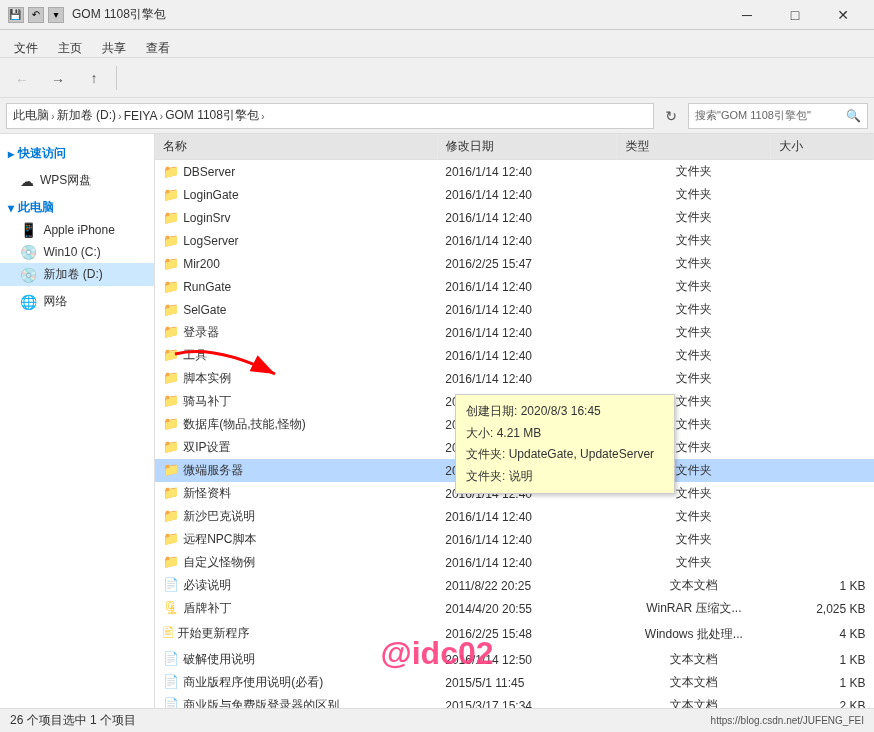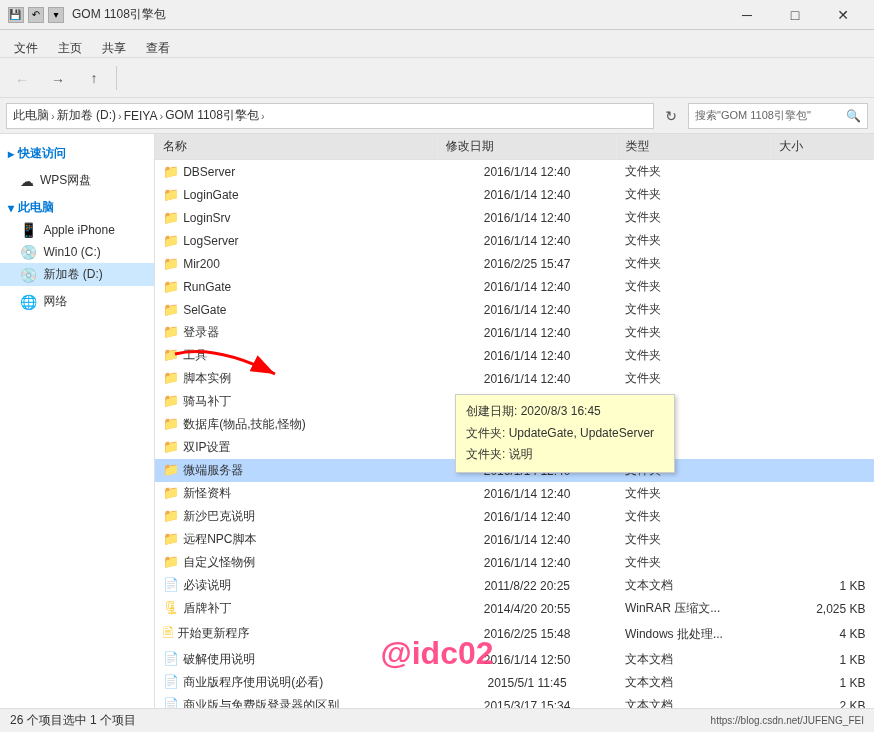--- a/index.html
+++ b/index.html
@@ -44,22 +44,22 @@
     .sidebar-item .icon { font-size: 14px; }
 
     
     #filelist { flex: 1; overflow-y: auto; background: #fff; }
     .file-table { width: 100%; border-collapse: collapse; }
     .file-table thead tr { border-bottom: 1px solid #e0e0e0; background: #e5e5e5; }
     .file-table th { padding: 4px 8px; text-align: left; font-size: 12px; font-weight: normal; color: #333; border-right: 1px solid #e8e8e8; cursor: pointer; white-space: nowrap; }
     .file-table td { padding: 3px 8px; font-size: 12px; color: #333; white-space: nowrap; }
     .file-table tr.highlighted { background: #b8d8ff; }
     .col-name { width: 220px; }
-    .col-date { width: 140px; text-align: center; }
-    .col-type { width: 120px; }
+    .col-date { width: 140px; }
+    .col-type { width: 120px; text-align: center; }
     .col-size { width: 80px; text-align: right; }
     .file-icon { margin-right: 4px; font-size: 13px; }
     .folder-icon { color: #ffc107; }
 
     
     .tooltip-box { position: absolute; background: #ffffcc; border: 1px solid #ccc; padding: 6px 10px; font-size: 12px; color: #333; box-shadow: 2px 2px 4px rgba(0,0,0,0.2); z-index: 100; line-height: 1.8; }
 
     
     .arrow-overlay { position: absolute; pointer-events: none; }
 
@@ -384,20 +384,21 @@
     <td class="col-date">2015/3/17 15:34</td>
     <td class="col-type">文本文档</td>
     <td class="col-size">2 KB</td>
   </tr>
           </tbody>
       </table>
     </div>
 
     <div class="tooltip-box" id="tooltip" style="left: 300px; top: 260px; min-width:220px;">
       <div>创建日期: 2020/8/3 16:45</div>
+      <div>大小: 4.21 MB</div>
       <div>文件夹: UpdateGate, UpdateServer</div>
       <div>文件夹: 说明</div>
     </div>
   </div>
 </div>
 
 <div id="statusbar">
   <div class="status-left">
     <span>26 个项目</span>
     <span>选中 1 个项目</span>

